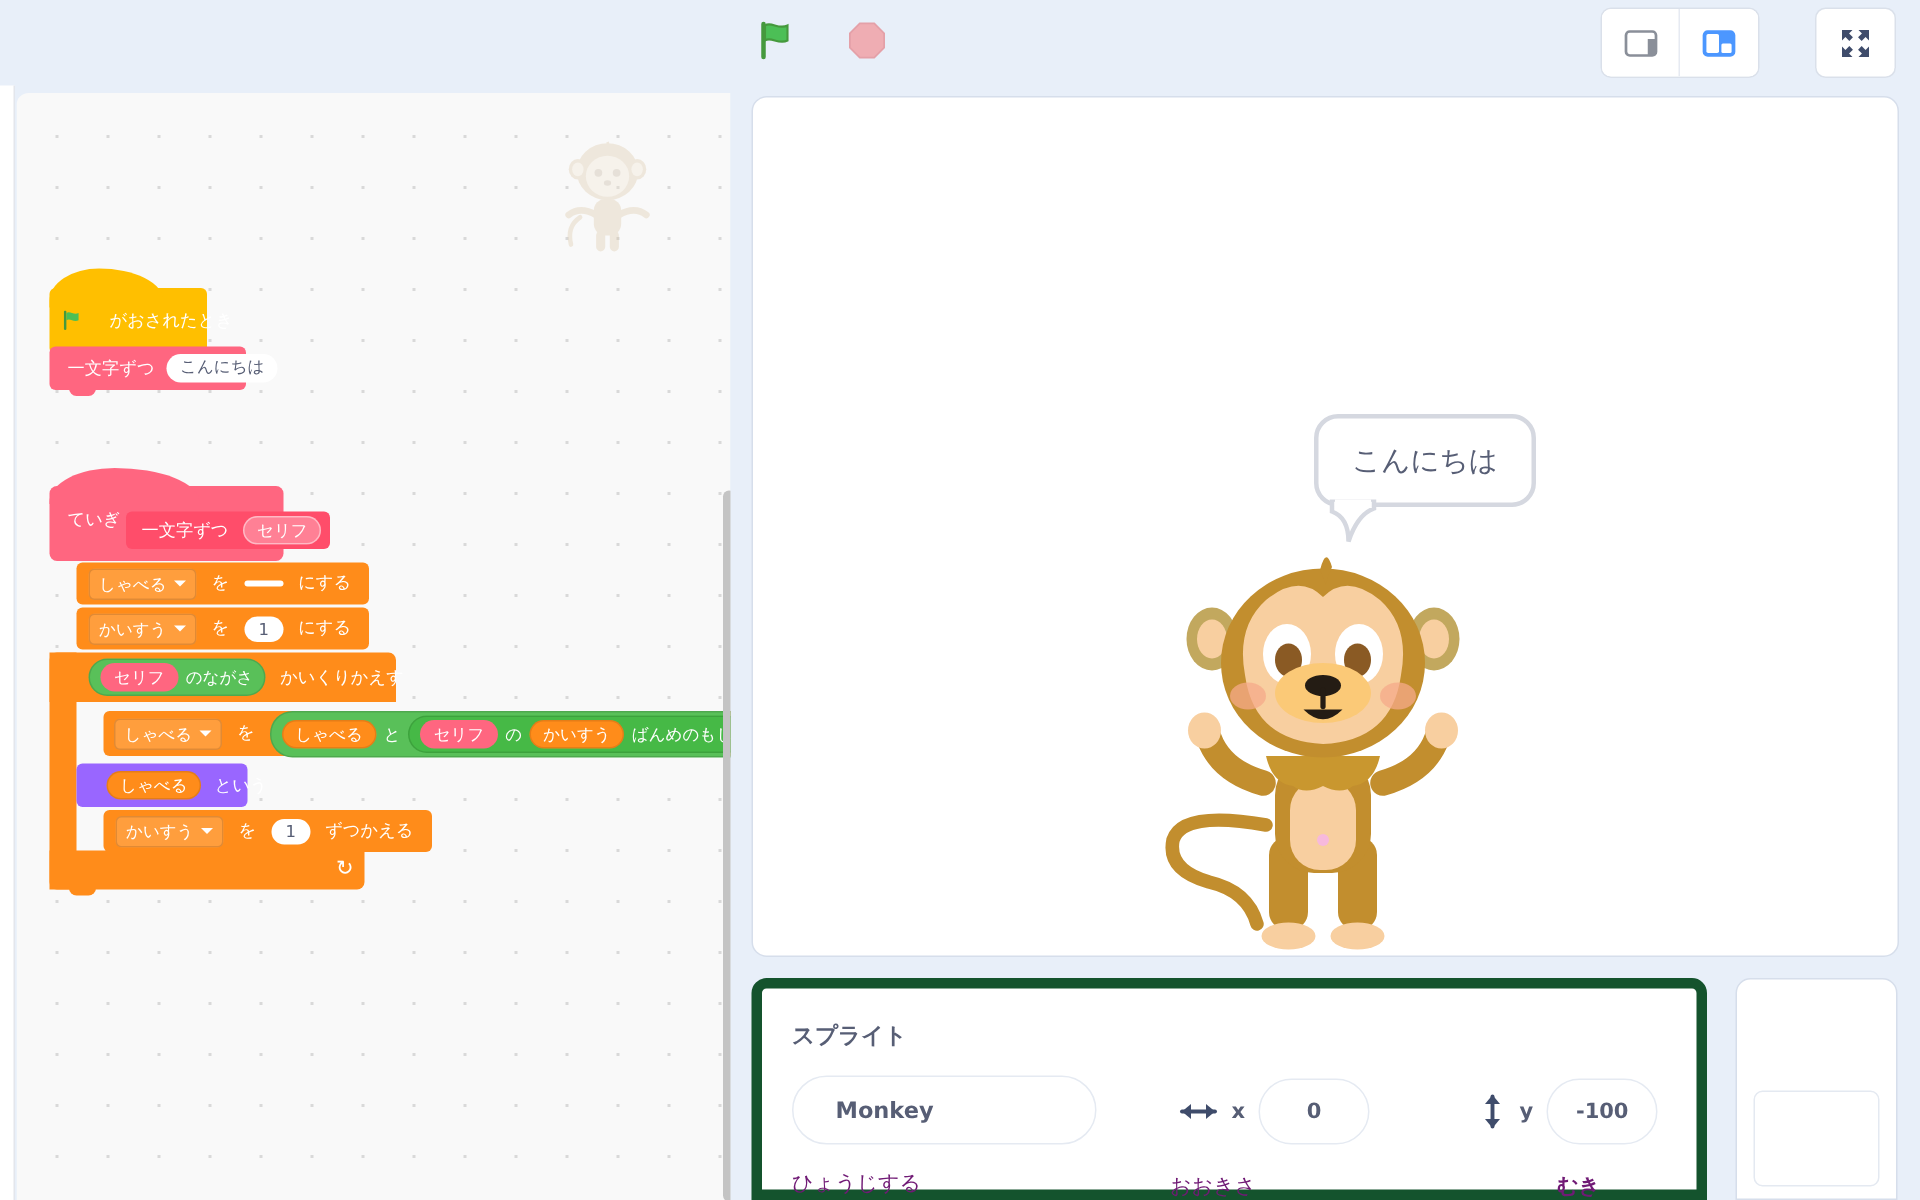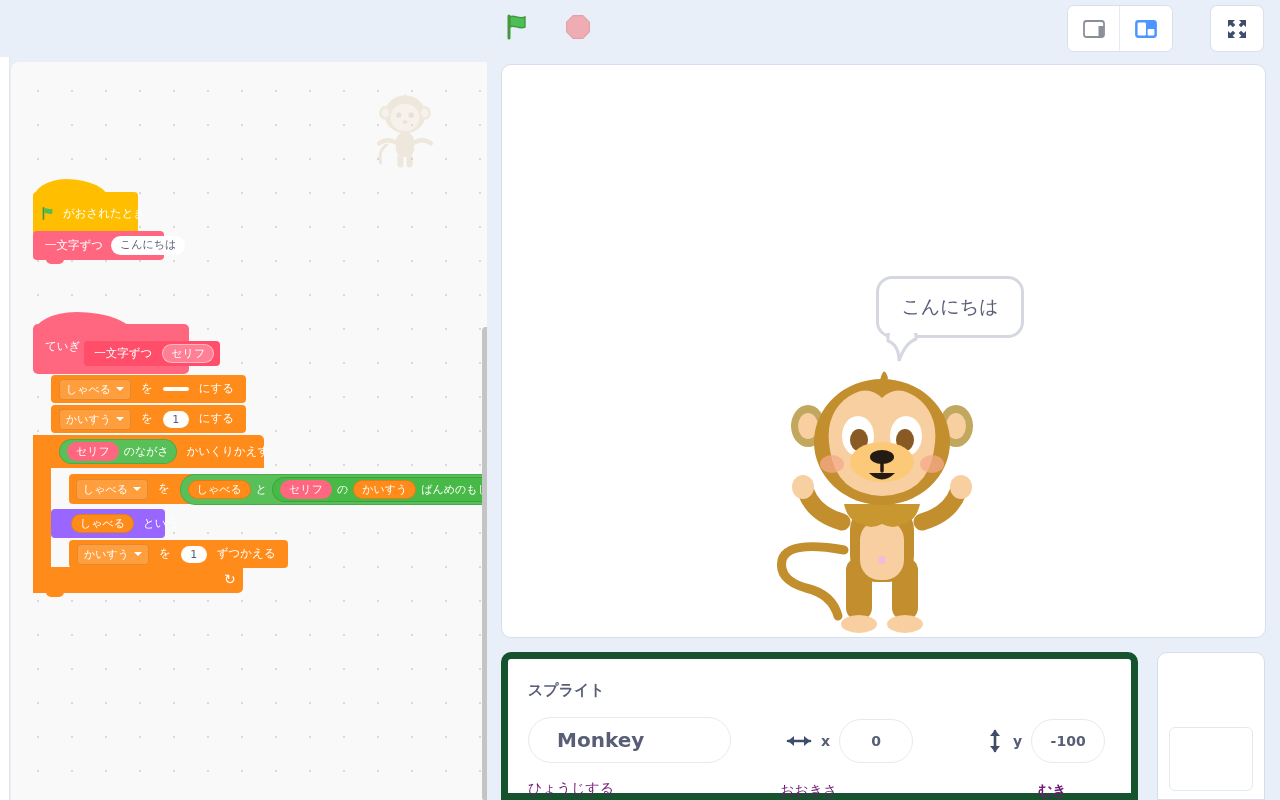--- a/index.html
+++ b/index.html
@@ -73,21 +73,21 @@
 
   
   #hat-block {
     left: 22px; top: 130px; width: 105px; height: 44px;
     background: #FFBF00; border-radius: 4px;
   }
   #hat-block .hat-dome {
     position: absolute; left: 0; top: -13px; width: 76px; height: 26px;
     background: #FFBF00; border-top-left-radius: 40px 26px; border-top-right-radius: 52px 26px;
   }
-  #hat-block .row { position: absolute; left: 8px; top: 15px; display: flex; align-items: center; gap: 5px; }
+  #hat-block .row { position: absolute; left: 8px; top: 15px; display: flex; align-items: center; gap: 15px; }
   .notch-bottom {
     position: absolute; left: 13px; bottom: -4px; width: 18px; height: 5px;
     background: inherit; border-bottom-left-radius: 5px; border-bottom-right-radius: 5px;
   }
 
   
   #call-block {
     left: 22px; top: 169px; width: 131px; height: 29px;
     background: #FF6680; border-radius: 4px; padding-left: 8px; gap: 4px;
   }
@@ -193,21 +193,21 @@
     border-top-left-radius: 10px; border-top-right-radius: 10px;
   }
   #sprite-panel-title {
     position: absolute; left: 20px; top: 22px;
     font-size: 15px; font-weight: bold; color: #575E75;
   }
   #sprite-name-field {
     position: absolute; left: 20px; top: 58px; width: 203px; height: 46px;
     background: #FFFFFF; border: 1px solid #E5EAF2; border-radius: 23px;
     display: flex; align-items: center; padding-left: 28px;
-    font-size: 20px; font-weight: bold; color: #575E75;
+    font-size: 15px; font-weight: bold; color: #575E75;
   }
   .coord-group { position: absolute; display: flex; align-items: center; gap: 9px; }
   .coord-label { font-size: 14px; font-weight: bold; color: #575E75; }
   .coord-input {
     width: 74px; height: 44px; background: #FFFFFF;
     border: 1px solid #E5EAF2; border-radius: 22px;
     display: flex; align-items: center; justify-content: center;
     font-size: 14px; font-weight: bold; color: #575E75;
   }
   .sub-label {

